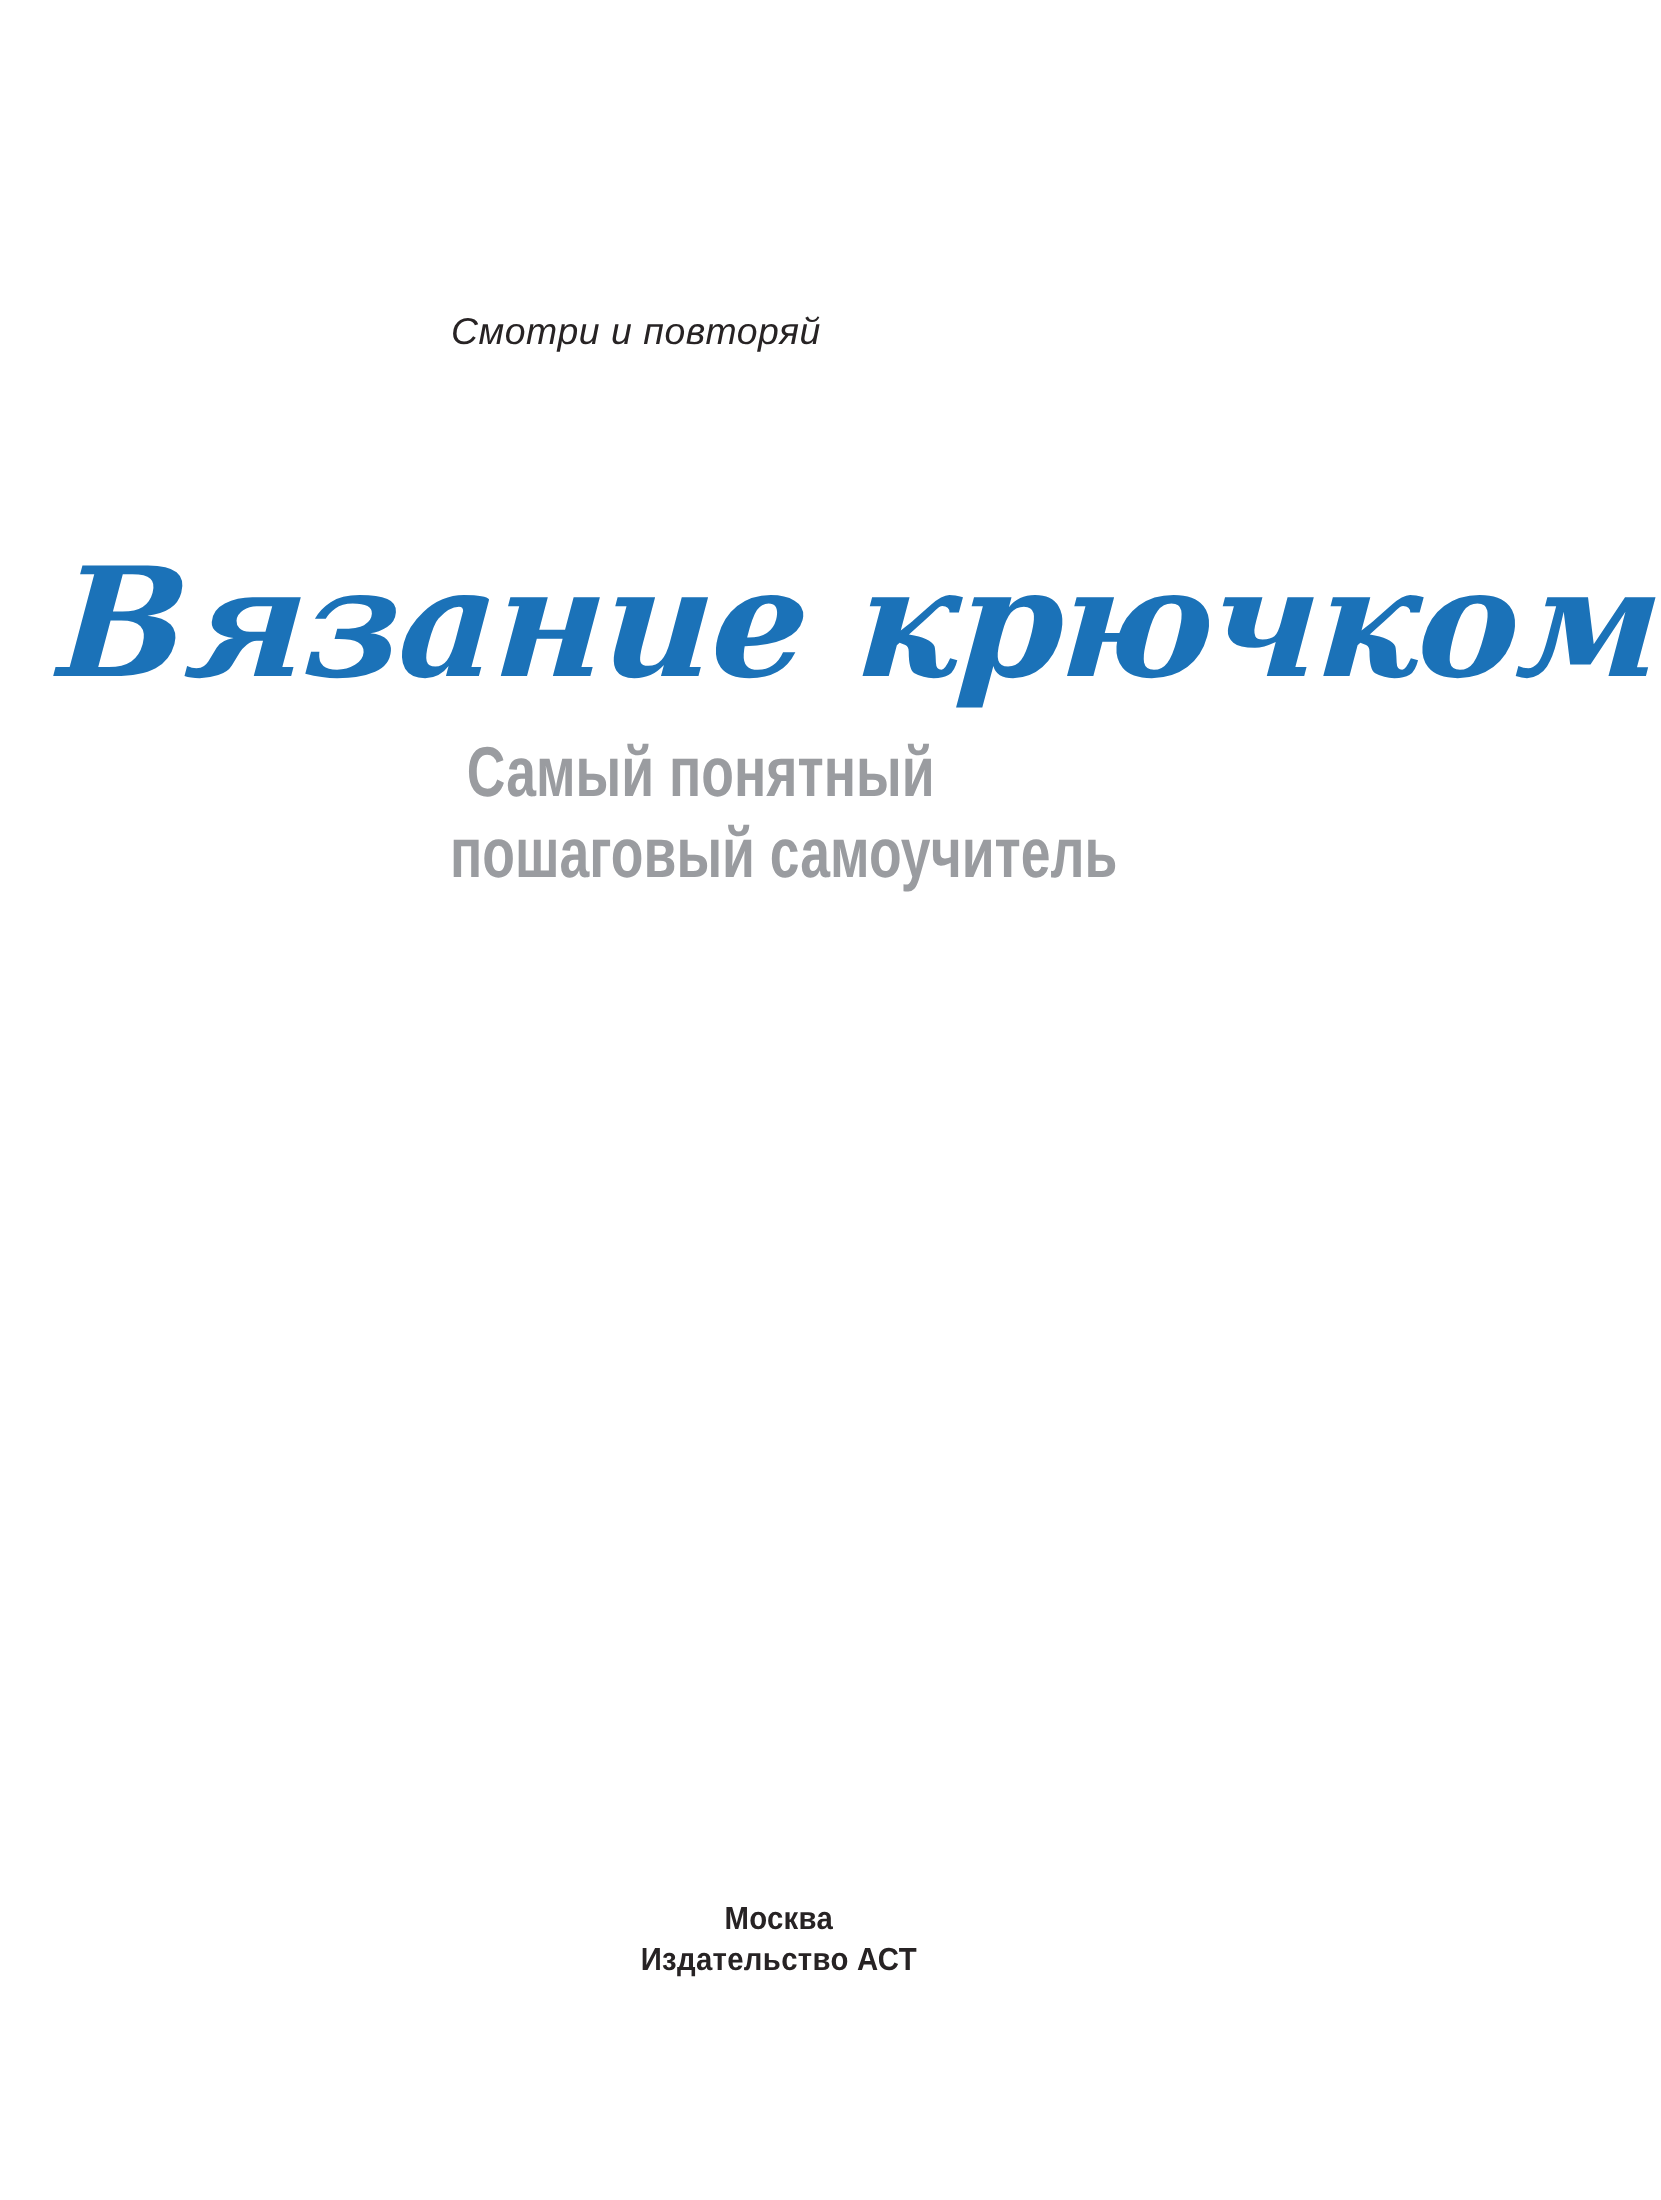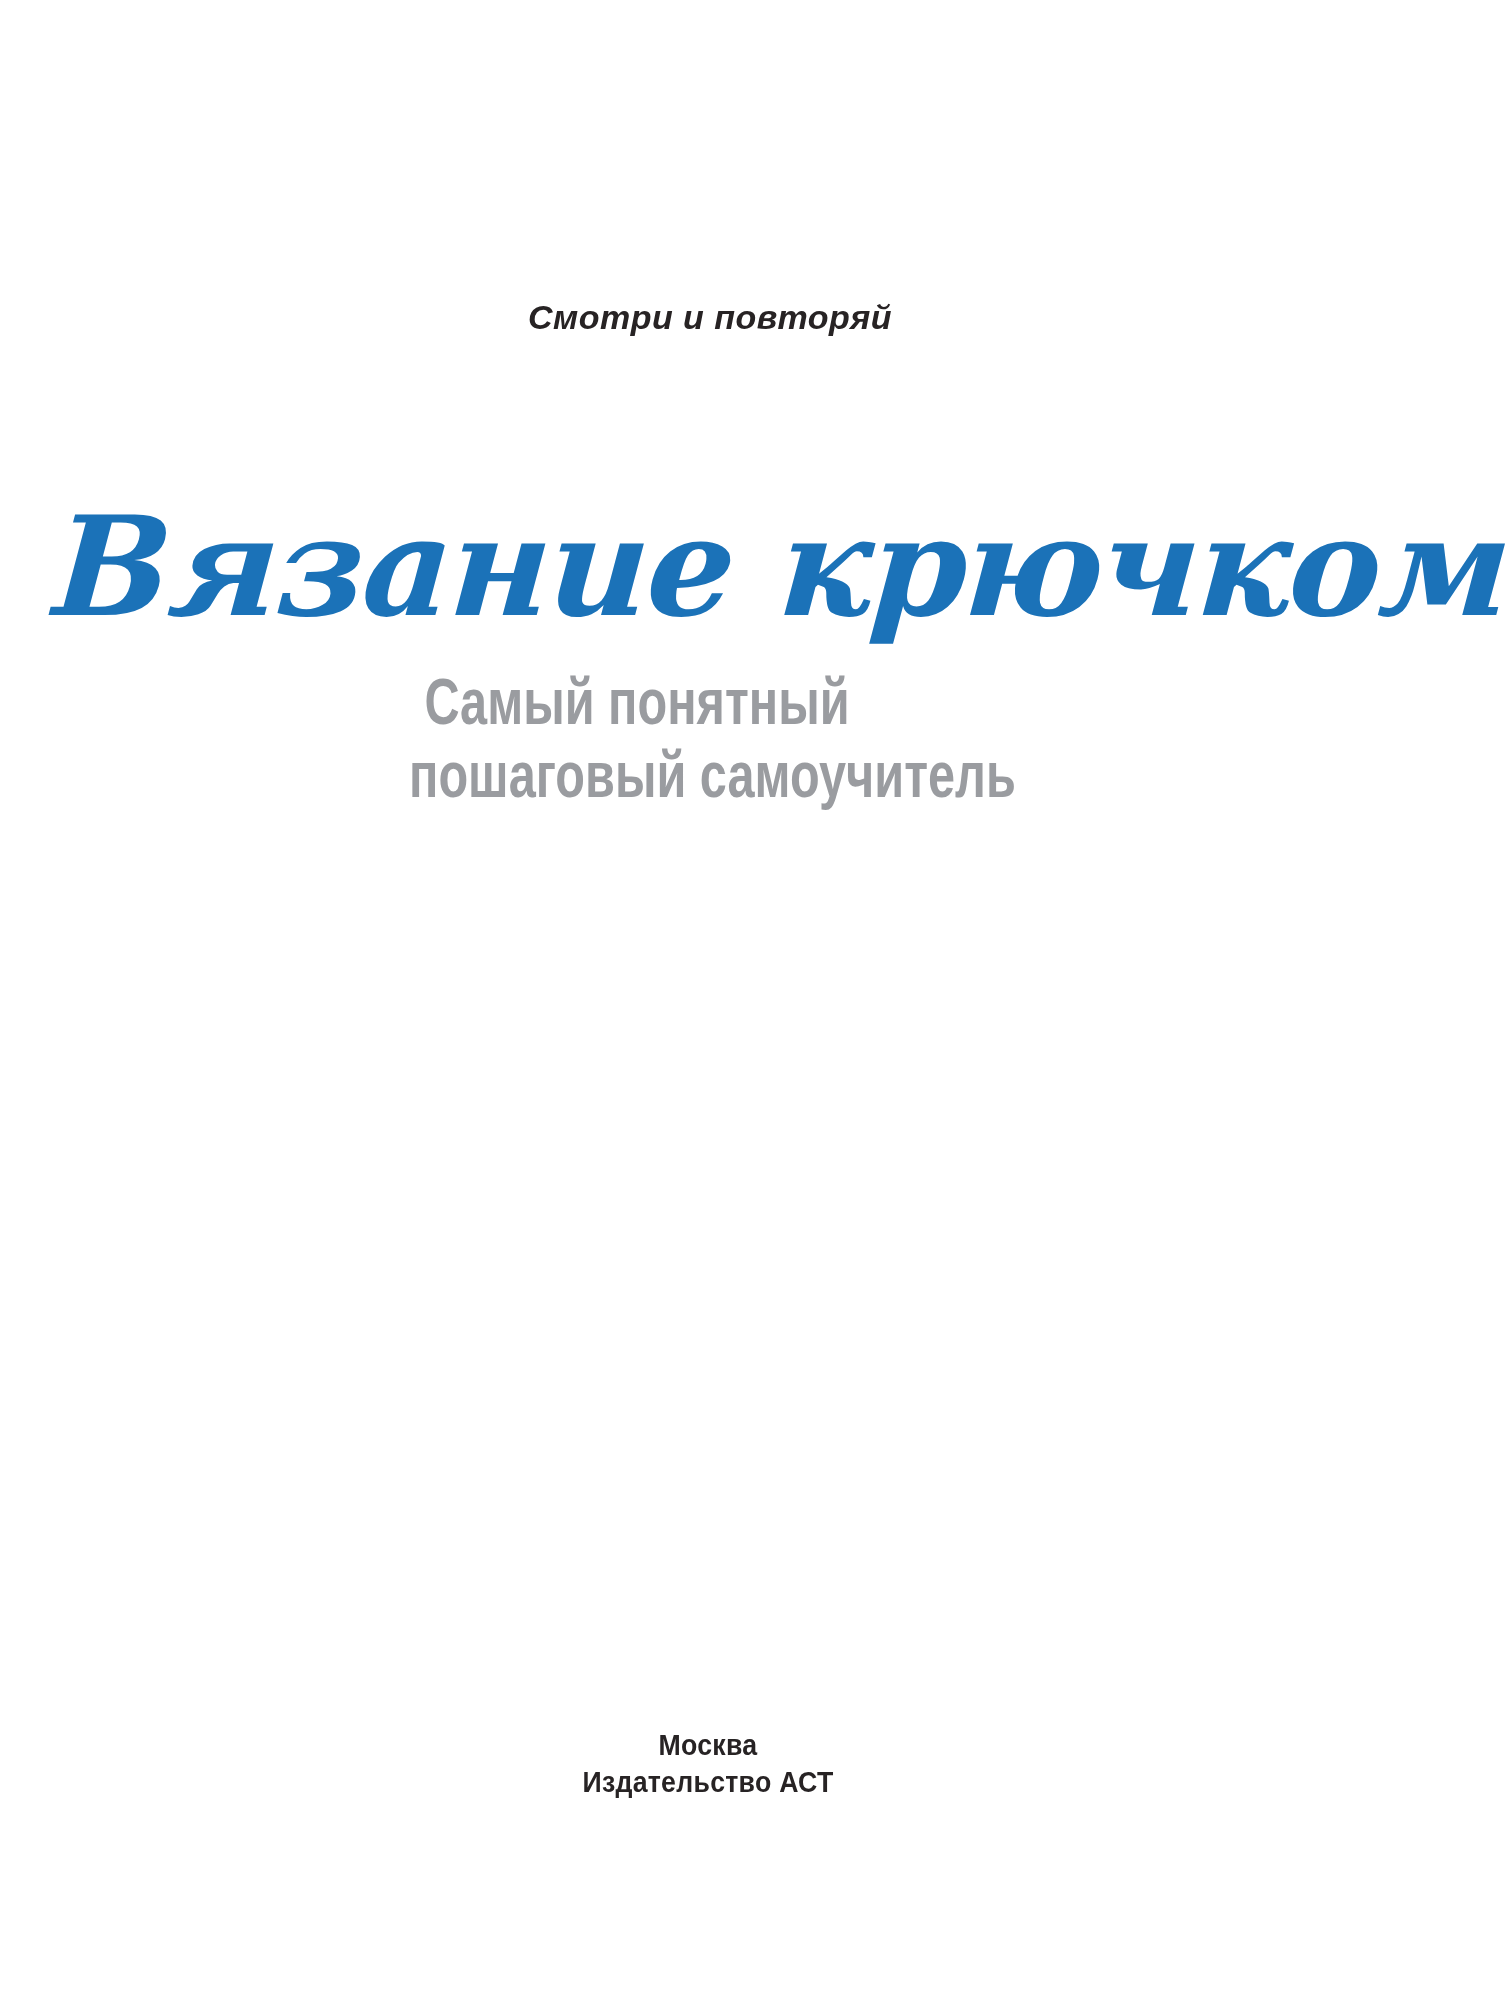--- a/index.html
+++ b/index.html
@@ -15,29 +15,27 @@
     overflow: hidden;
     font-family: "Liberation Sans", sans-serif;
   }
 
   
   .tagline {
     position: absolute;
     top: 283px;
     left: 410px;
     width: 600px;
-    text-align: center;
     font-family: "Liberation Sans", sans-serif;
     font-size: 34px;
-    font-weight: bold;
+    font-weight: normal;
     font-style: italic;
     color: var(--text_dark, #272324);
     letter-spacing: 0.5px;
     white-space: nowrap;
-    margin-top: 15px;
   }
 
   
   .script-title {
     position: absolute;
     top: 498px;
     left: 55px;
     width: 1290px;
     text-align: center;
     font-family: "DejaVu Serif", serif;

